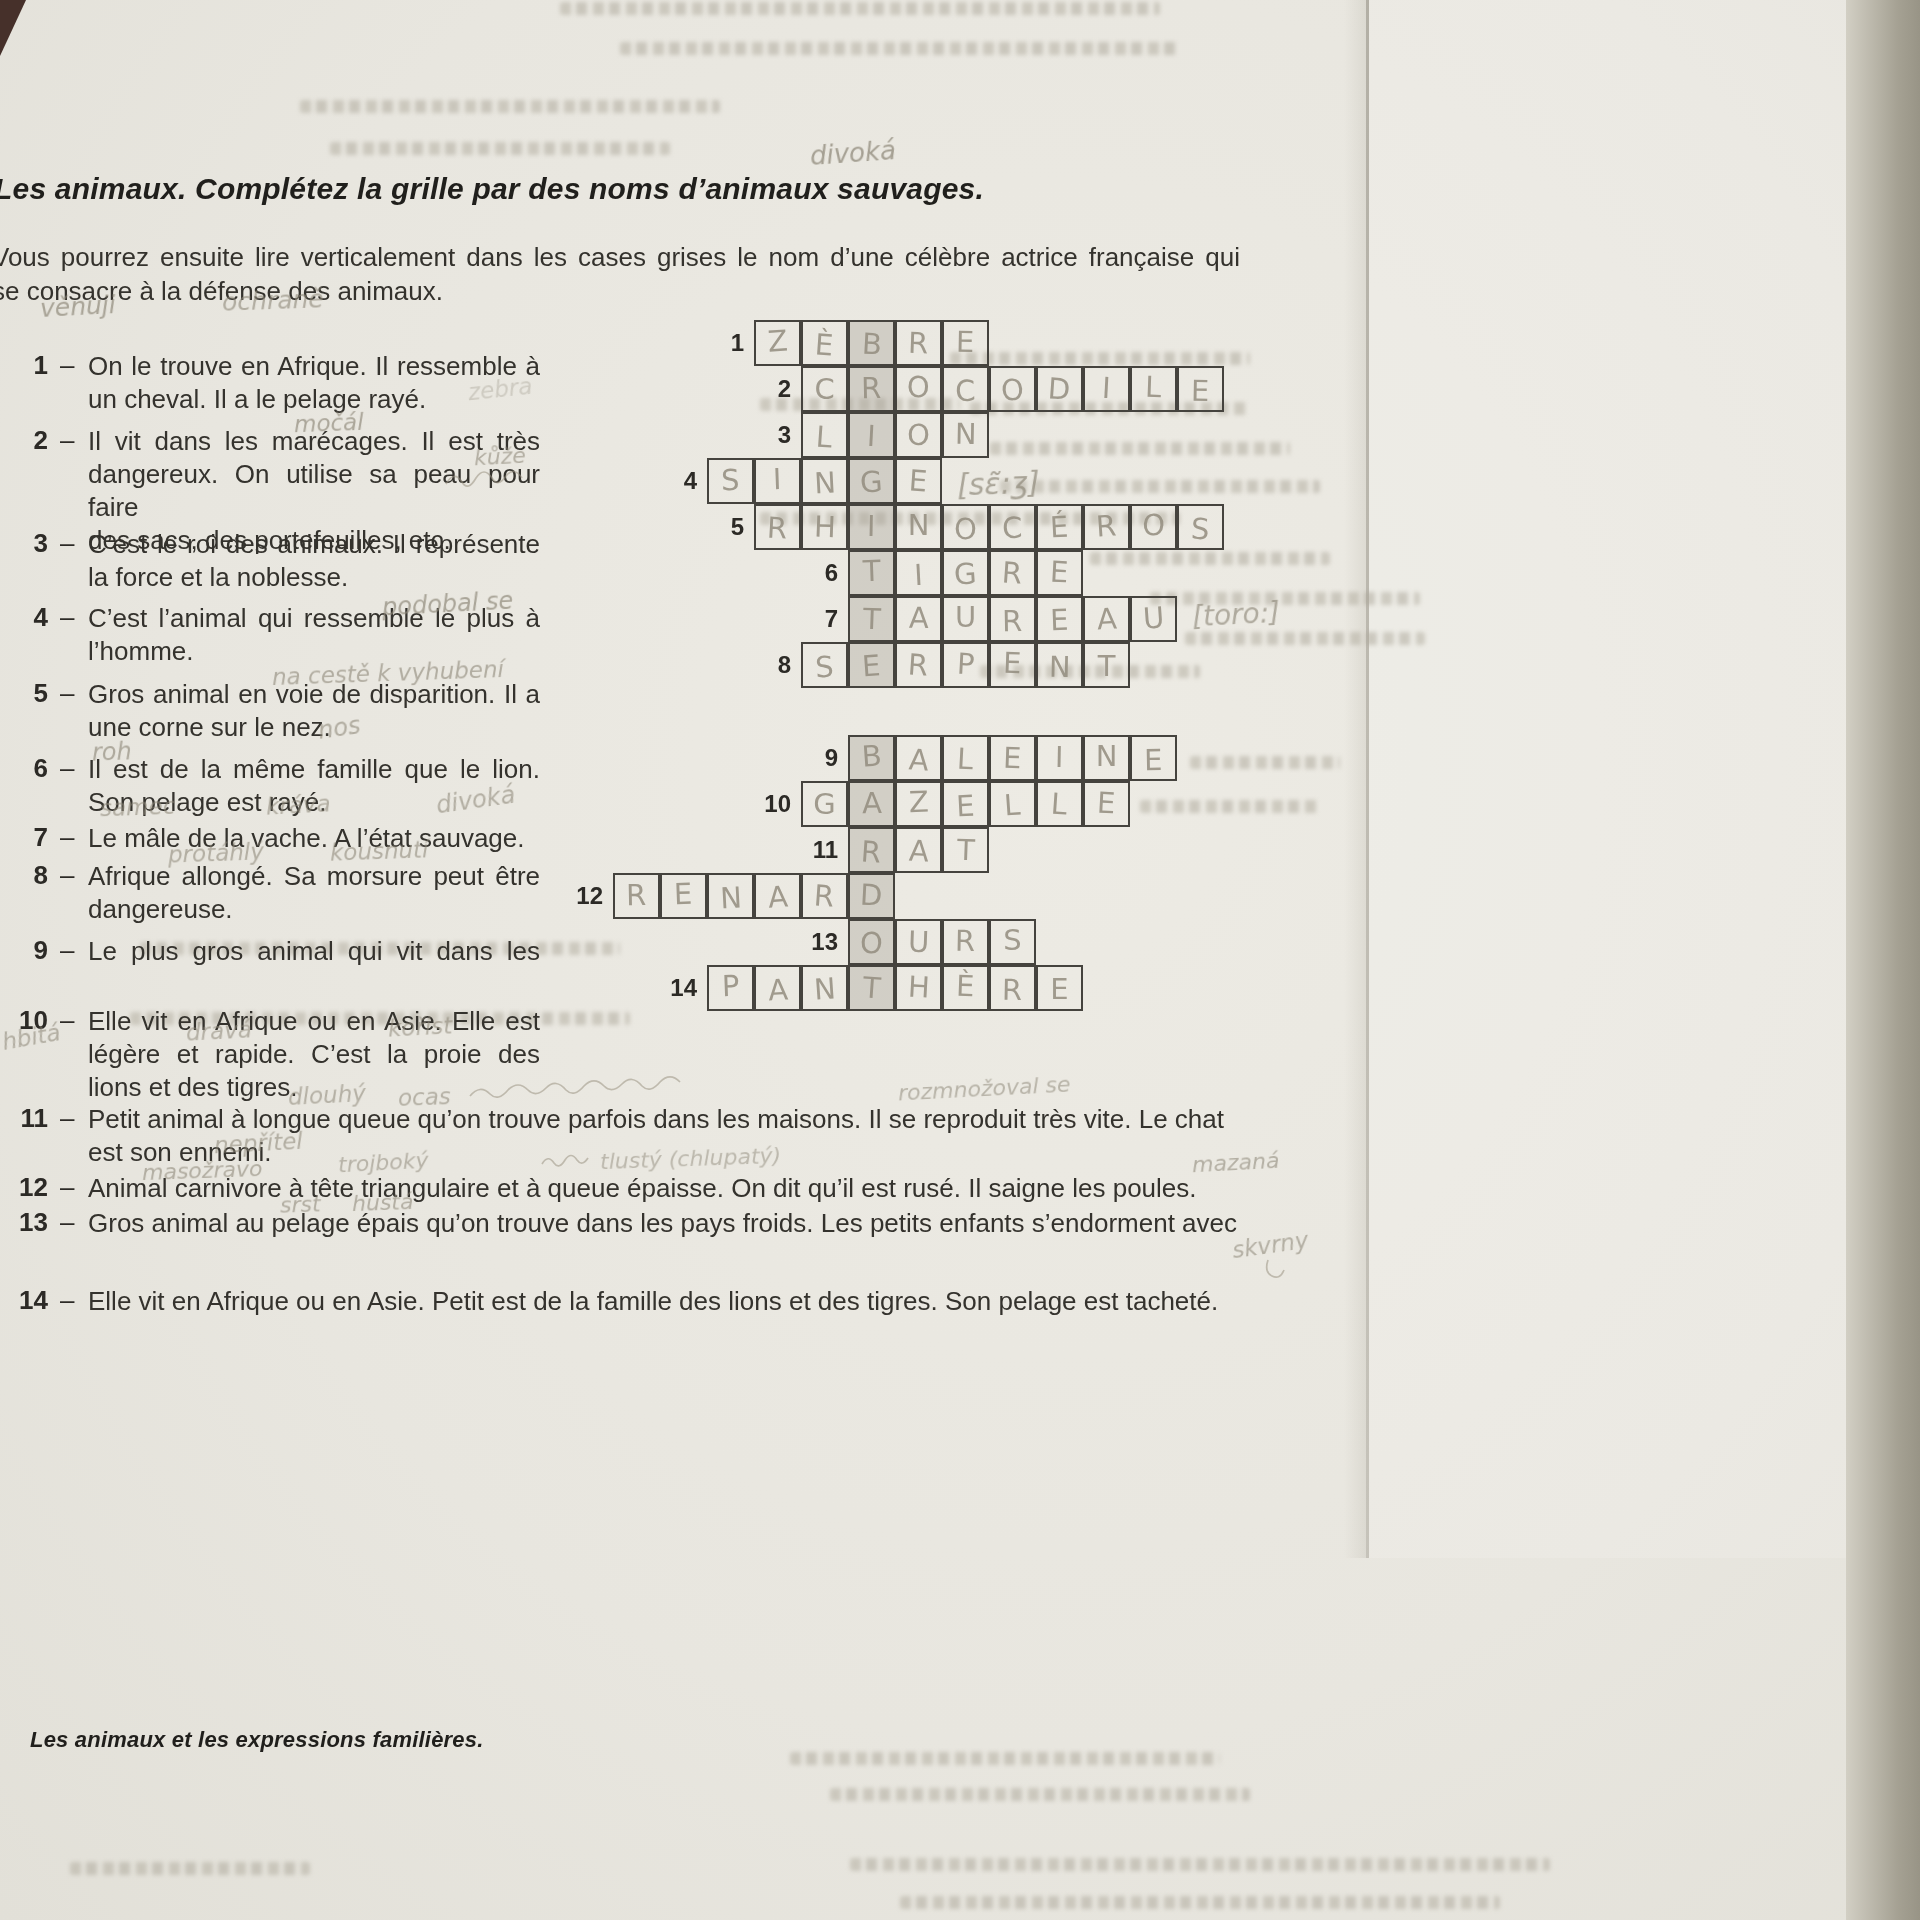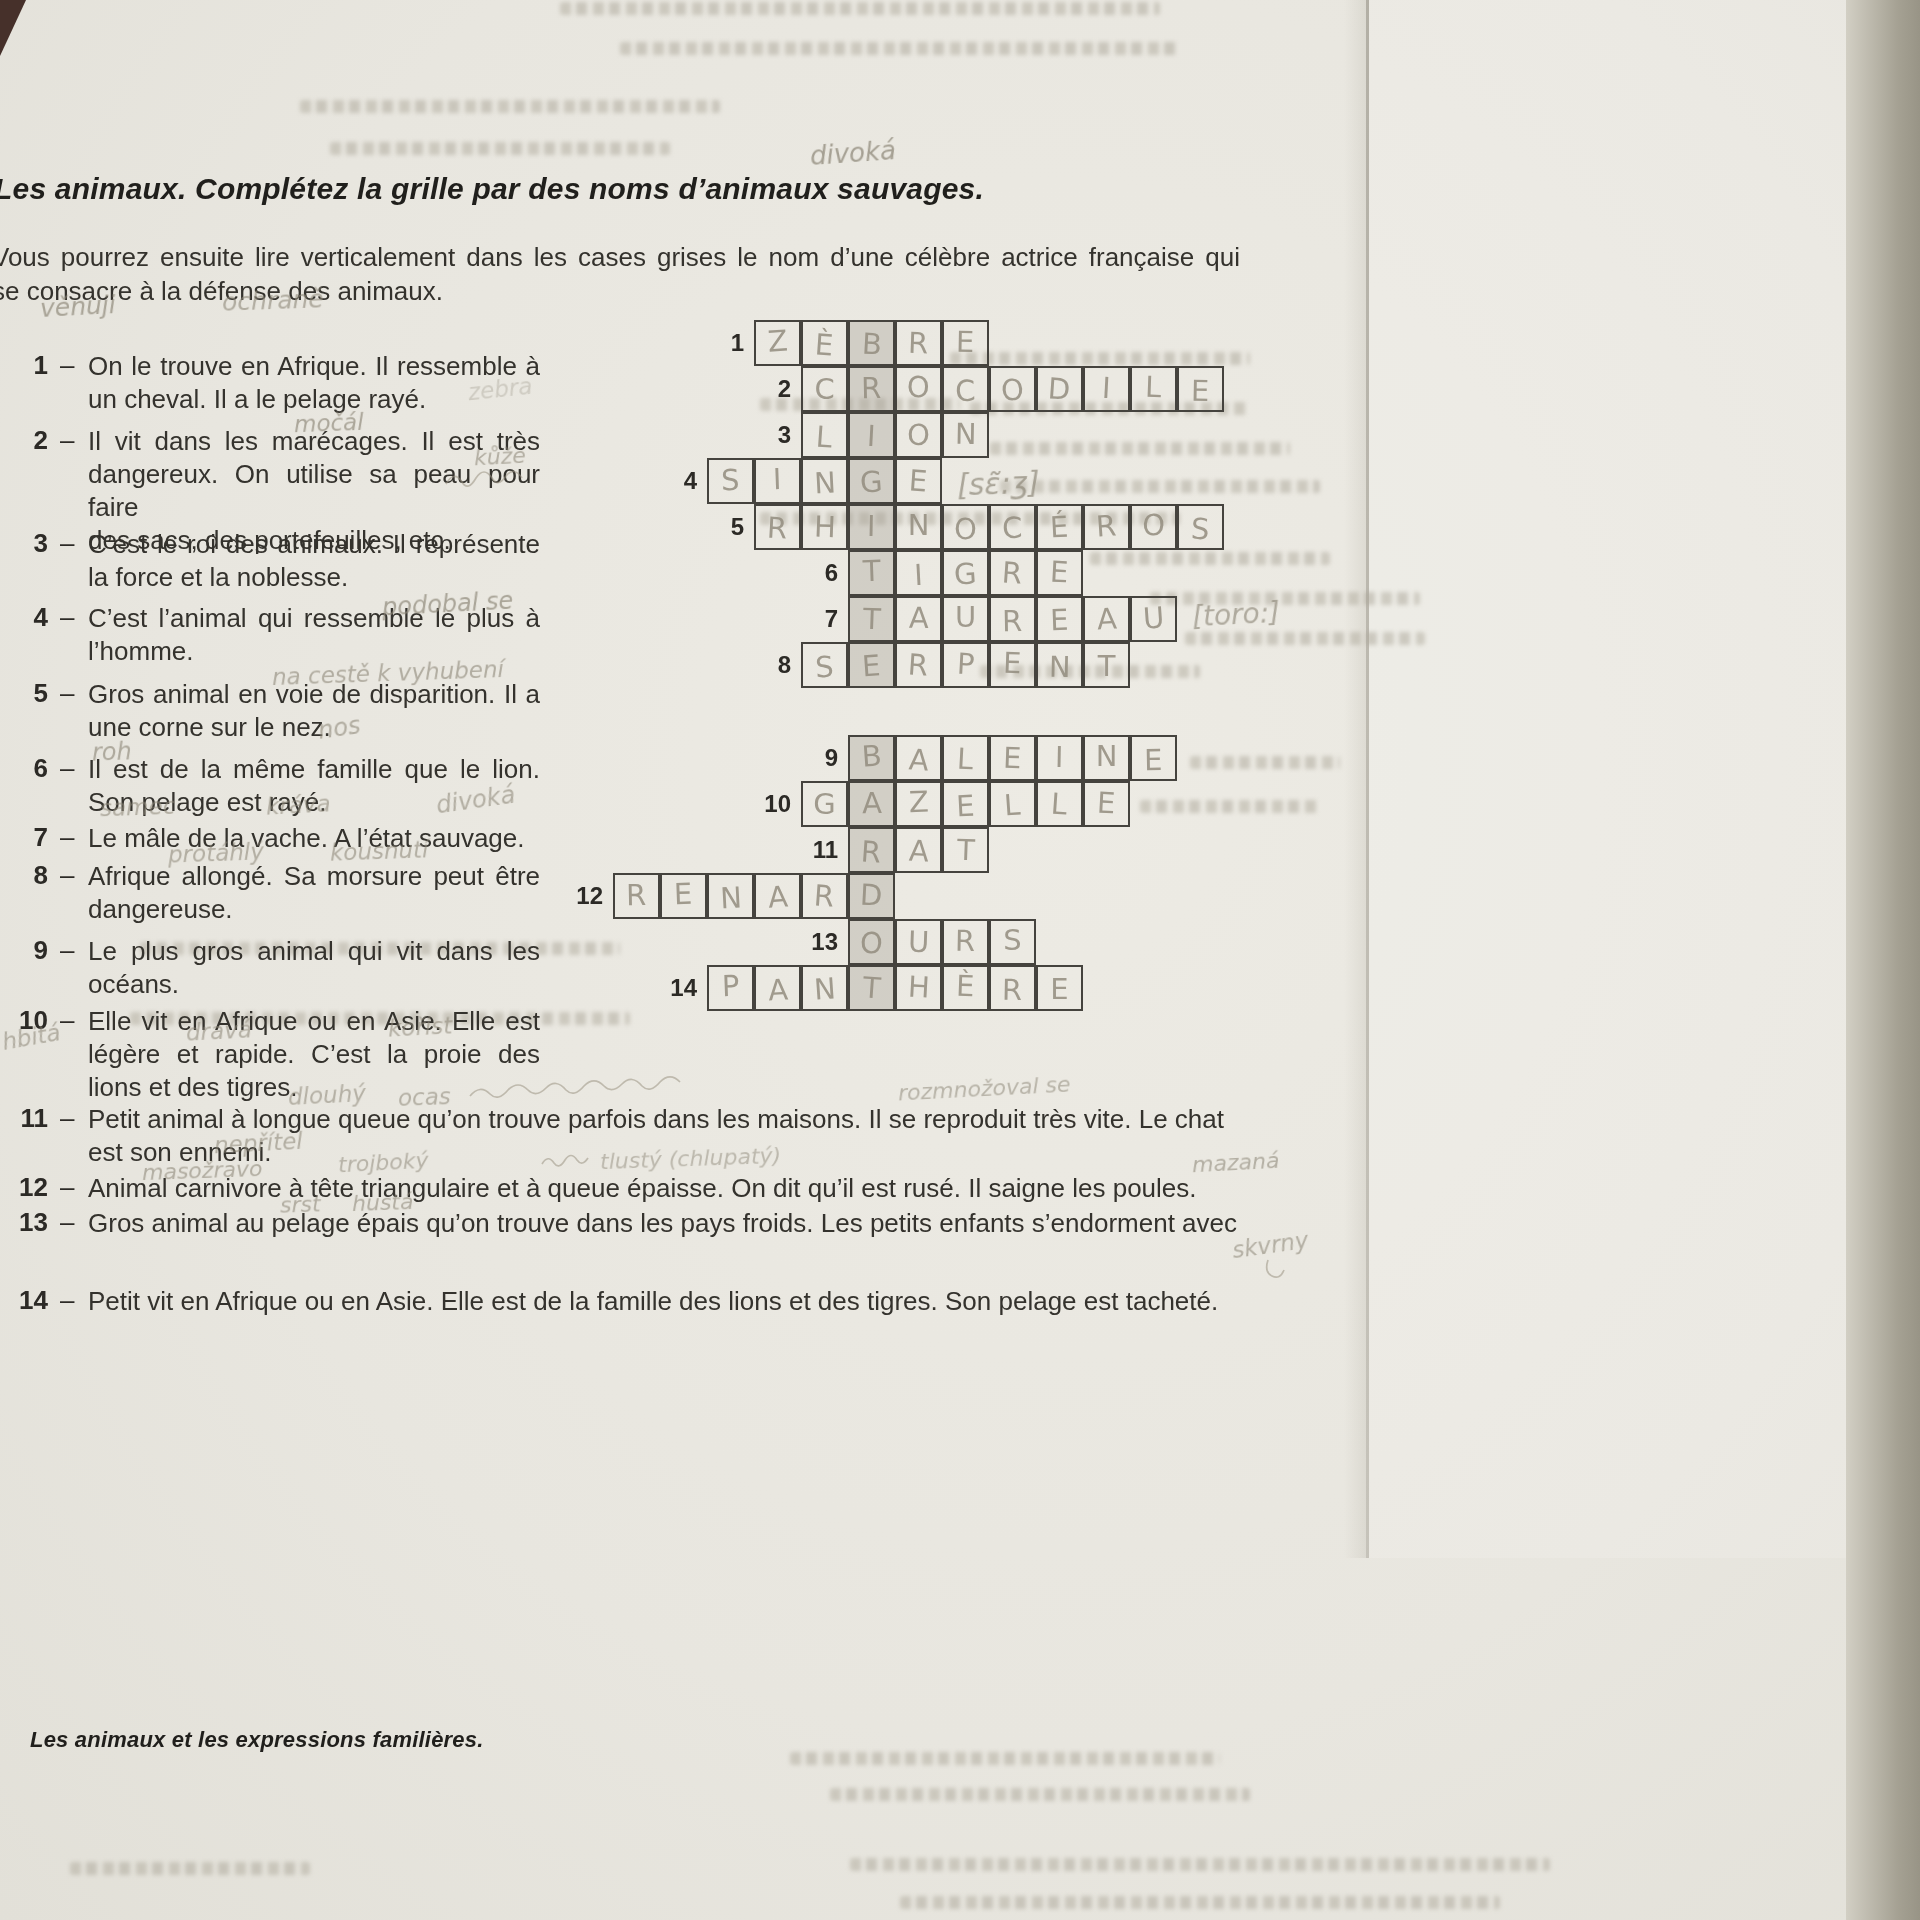--- a/index.html
+++ b/index.html
@@ -147,21 +147,20 @@
         <div class="lines">
           <div class="line j">Afrique allongé. Sa morsure peut être</div>
           <div class="line">dangereuse.</div>
         </div>
       </div>
       <div class="clue" style="top: 935px;">
         <div class="num">9</div>
         <div class="dash">–</div>
         <div class="lines">
           <div class="line j">Le plus gros animal qui vit dans les</div>
-          <div class="line">océans.</div>
         </div>
       </div>
       <div class="clue" style="top: 1005px;">
         <div class="num">10</div>
         <div class="dash">–</div>
         <div class="lines">
           <div class="line j">Elle vit en Afrique ou en Asie. Elle est</div>
           <div class="line j">légère et rapide. C’est la proie des</div>
           <div class="line">lions et des tigres.</div>
         </div>
@@ -185,21 +184,21 @@
         <div class="num">13</div>
         <div class="dash">–</div>
         <div class="lines">
           <div class="line">Gros animal au pelage épais qu’on trouve dans les pays froids. Les petits enfants s’endorment avec</div>
         </div>
       </div>
       <div class="clue wide" style="top: 1285px;">
         <div class="num">14</div>
         <div class="dash">–</div>
         <div class="lines">
-          <div class="line">Petit vit en Afrique ou en Asie. Elle est de la famille des lions et des tigres. Son pelage est tacheté.</div>
+          <div class="line">Elle vit en Afrique ou en Asie. Petit est de la famille des lions et des tigres. Son pelage est tacheté.</div>
         </div>
       </div>
     </div>
 
   <div id="grids" class="abs" style="left:0;top:0;">
       <div class="rowlabel" style="left: 710px; top: 329px;">1</div>
       <div class="cell" style="left: 754px; top: 320px;">
         <span class="hwletter" style="transform: rotate(-4deg) translateY(-2px);">Z</span>
       </div>
       <div class="cell" style="left: 801px; top: 320px;">

